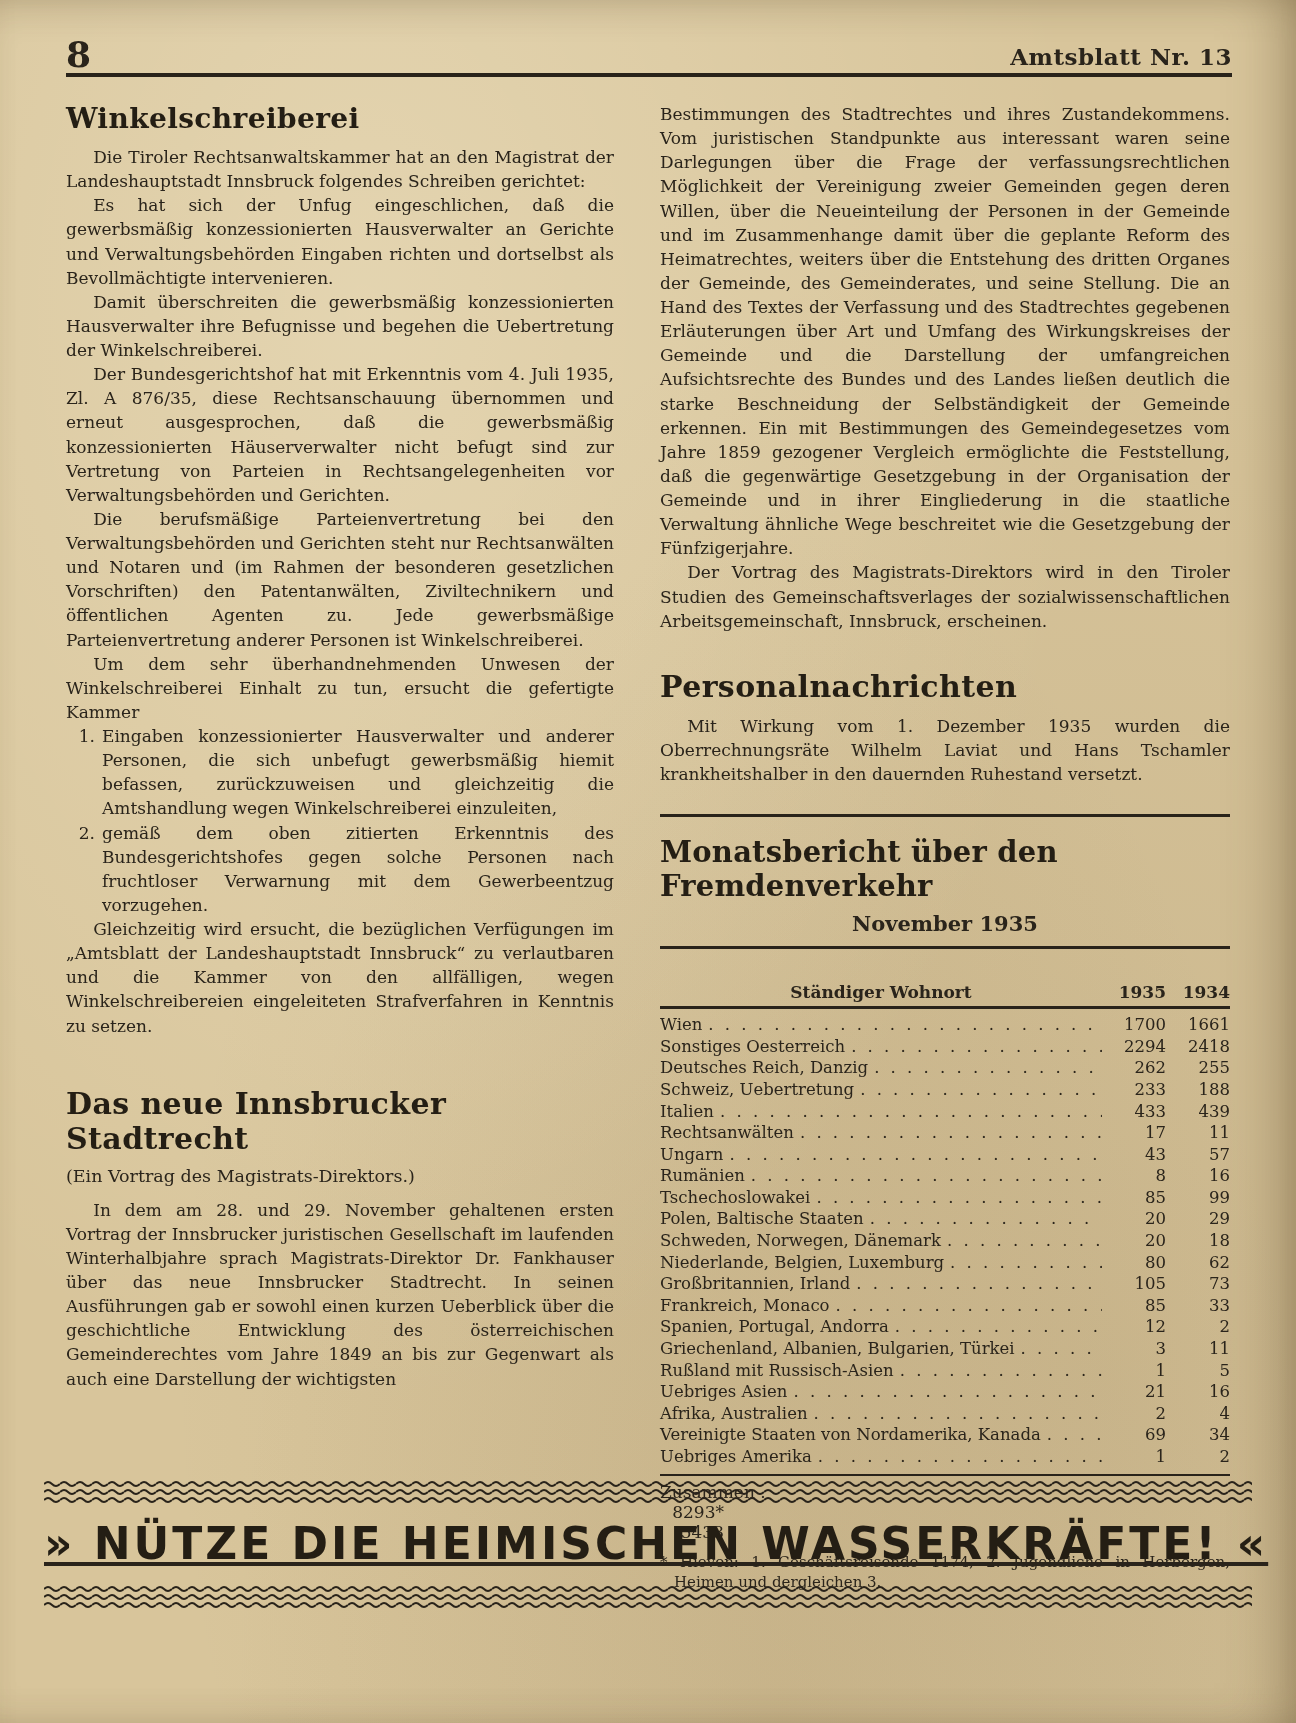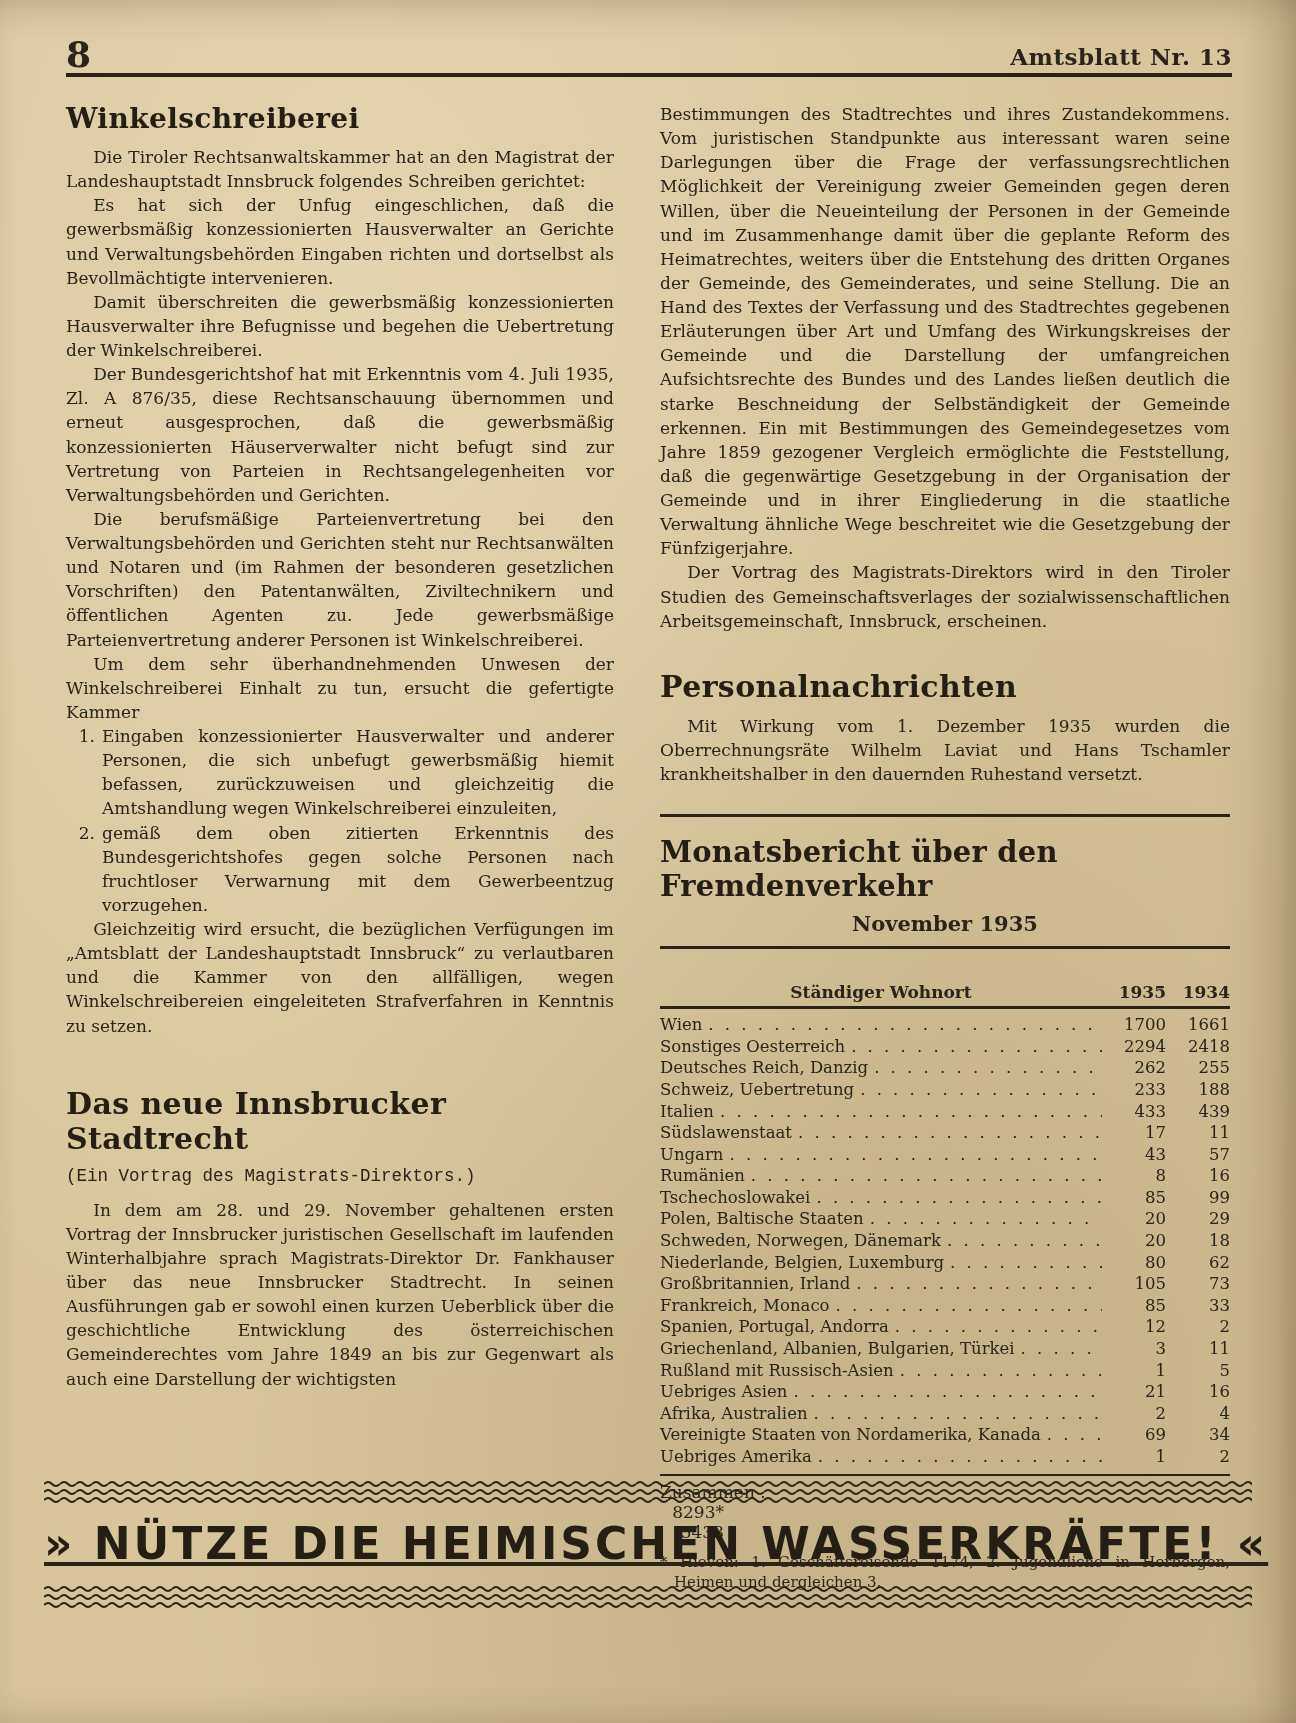--- a/index.html
+++ b/index.html
@@ -38,21 +38,21 @@
   .col-left  { width:548px; }
   .col-right { width:570px; }
 
   h2.article-title { font-size:28px; font-weight:bold; letter-spacing:0.4px; margin-bottom:10px; color:#241e14; }
   h2.big-title     { font-size:30px; }
   p.body {
     font-size:17px; line-height:1.42; text-align:justify;
     text-indent:1.6em; hyphens:auto;
   }
   p.no-indent { text-indent:0; }
-  .subtitle { font-size:17.5px; margin-bottom:12px;font-family:Liberation Mono, monospace; }
+  .subtitle { font-size:17.5px; margin-bottom:12px; }
 
   .list-item { display:flex; font-size:17px; line-height:1.42; margin-left:10px; }
   .list-num  { flex:none; width:26px; text-align:right; padding-right:7px; }
   .list-text { flex:1; text-align:justify; hyphens:auto; }
 
   .article-gap { margin-top:48px; }
 
   .section-rule { border-top:3px solid #29231a; margin:28px 0 18px; }
   .personal-gap { margin-top:36px; }
 
@@ -196,21 +196,21 @@
                 <span class="t-val">233</span>
                 <span class="t-val">188</span>
               </div>
             <div class="t-row">
                 <span class="t-name">Italien</span>
                 <span class="t-leader"></span>
                 <span class="t-val">433</span>
                 <span class="t-val">439</span>
               </div>
             <div class="t-row">
-                <span class="t-name">Südslawenstaat</span>
+                <span class="t-name">Rechtsanwälten</span>
                 <span class="t-leader"></span>
                 <span class="t-val">17</span>
                 <span class="t-val">11</span>
               </div>
             <div class="t-row">
                 <span class="t-name">Ungarn</span>
                 <span class="t-leader"></span>
                 <span class="t-val">43</span>
                 <span class="t-val">57</span>
               </div>

